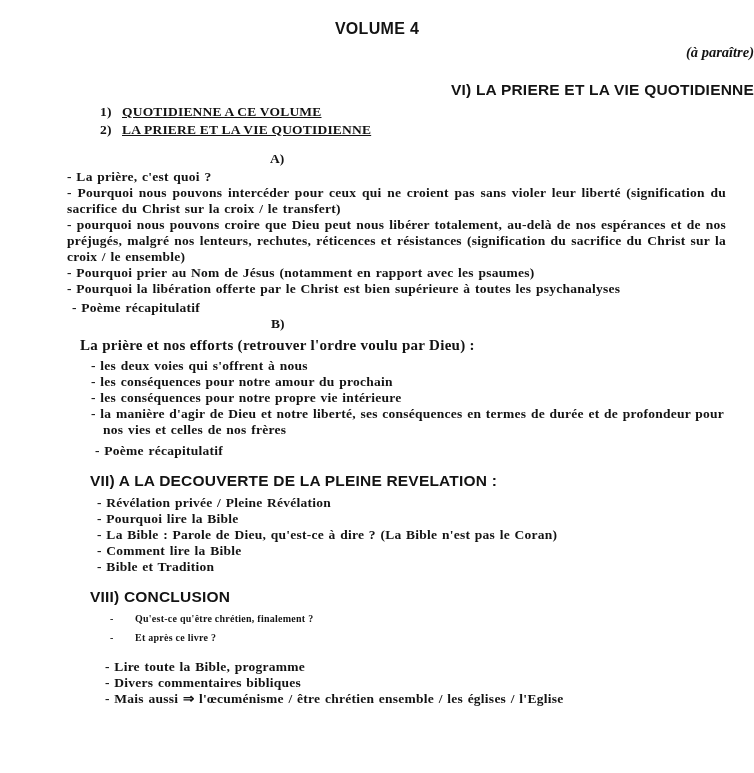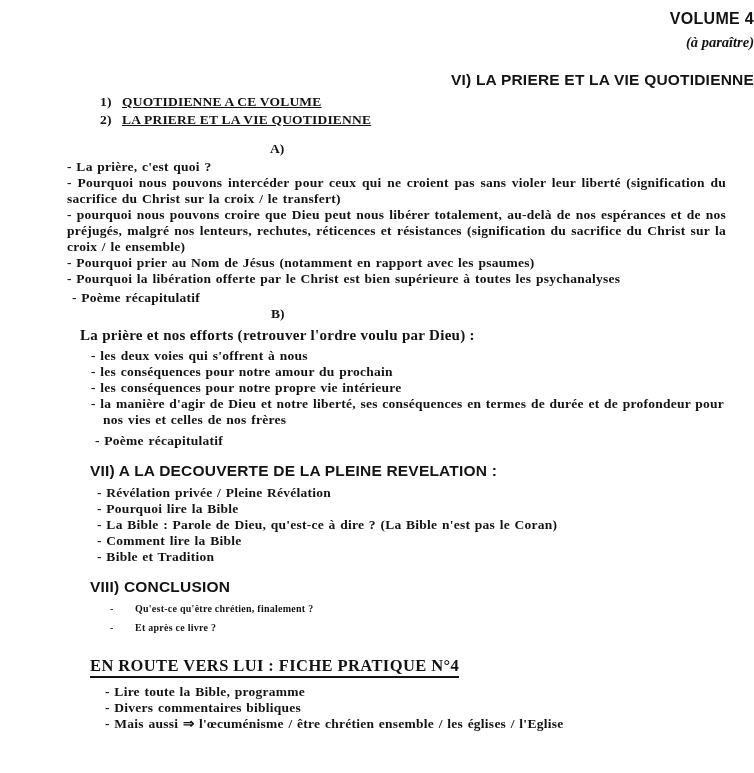--- a/index.html
+++ b/index.html
@@ -11,22 +11,22 @@
     position: relative;
     width: 754px;
     height: 773px;
     background: #ffffff;
     color: #131313;
     font-family: "Liberation Serif", serif;
     font-weight: bold;
     overflow: hidden;
   }
   .doc-title {
-    padding-top: 10px;
-    text-align: right;
+    padding-top: 20px;
+    text-align: center;
     font-family: "Liberation Sans", sans-serif;
     font-weight: bold;
     font-size: 16px;
     line-height: 18px;
     letter-spacing: 0.3px;
   }
   .doc-subtitle {
     margin-top: 6px;
     text-align: right;
     font-style: italic;
@@ -155,22 +155,19 @@
   <div class="h-sans h-viii">VIII) CONCLUSION</div>
   <div class="viii-items">
     <div>
       <span class="viii-dash">-</span><span>Qu'est-ce qu'être chrétien, finalement ?</span>
     </div>
     <div>
       <span class="viii-dash">-</span><span>Et après ce livre ?</span>
     </div>
   </div>
 
-  <div class="fiche-heading">
-    <span class="fiche-underline">EN ROUTE VERS LUI : FICHE PRATIQUE N°4</span>
-  </div>
   <div class="serif-items fiche-items">
     <div>- Lire toute la Bible, programme</div>
     <div>- Divers commentaires bibliques</div>
     <div>- Mais aussi ⇒ l'œcuménisme / être chrétien ensemble / les églises / l'Eglise</div>
   </div>
 
 </div>
 
 </body></html>

